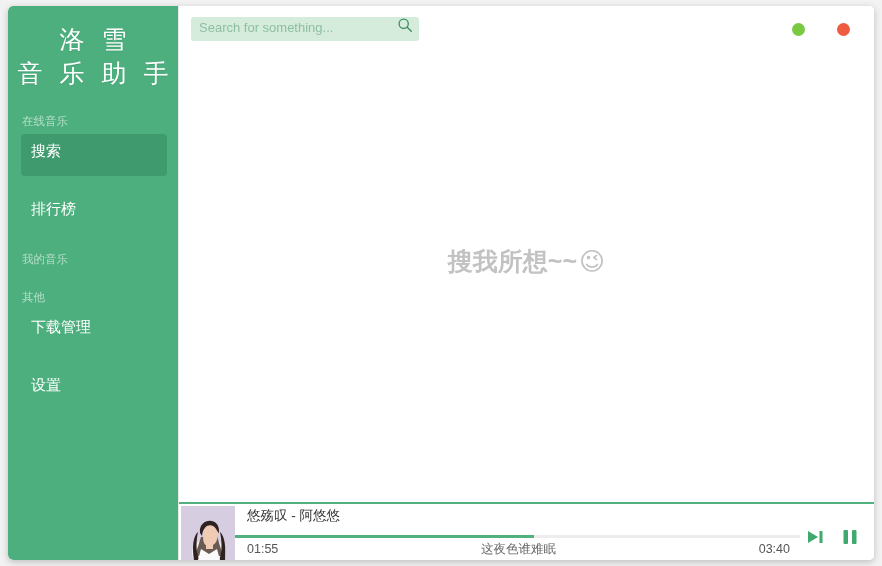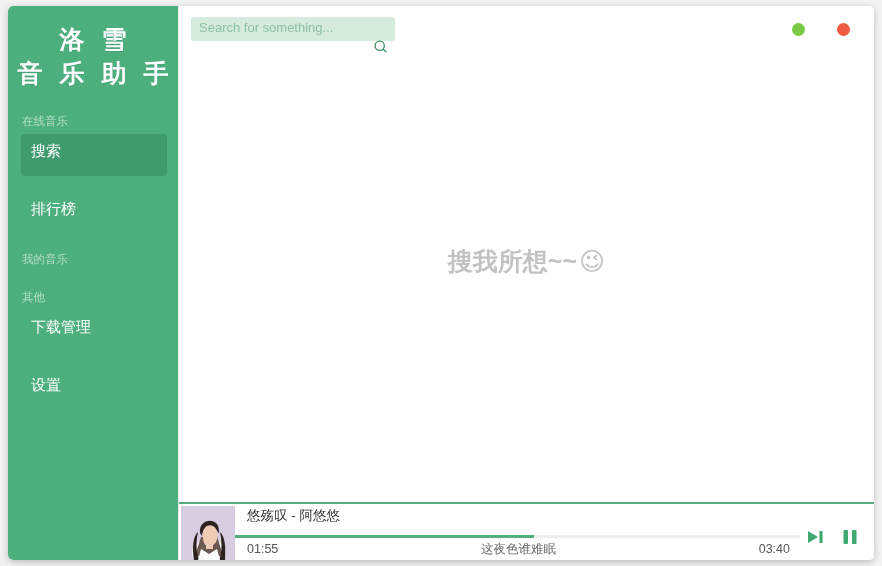--- a/index.html
+++ b/index.html
@@ -38,21 +38,21 @@
 
   #brand {
     padding: 16px 0 0 0;
     text-align: center;
     color: #ffffff;
   }
   .brand-line {
     font-size: 25px;
     line-height: 34px;
     letter-spacing: 5px;
-    font-weight: 700;
+    font-weight: 400;
     text-indent: 5px;
     text-shadow: 0 1px 1px rgba(0,0,0,0.08);
   }
 
   #nav { margin-top: 22px; }
 
   .nav-section-label {
     color: rgba(255,255,255,0.58);
     font-size: 11.5px;
     padding: 0 0 4px 14px;
@@ -92,29 +92,28 @@
     height: 46px;
     flex: 0 0 46px;
     display: flex;
     align-items: center;
     padding: 0 14px 0 12px;
     background: #ffffff;
   }
 
   #search-box {
     position: relative;
-    width: 204px;
+    width: 228px;
     height: 24px;
     background: #d5ecdc;
     border-radius: 3px;
     display: flex;
     align-items: flex-start;
     padding: 0 6px 0 8px;
     cursor: text;
-    flex-direction: column;
   }
   #search-input {
     border: 0;
     outline: 0;
     background: transparent;
     font-family: inherit;
     font-size: 13px;
     color: #3e8c63;
     width: 190px;
     height: 22px;

